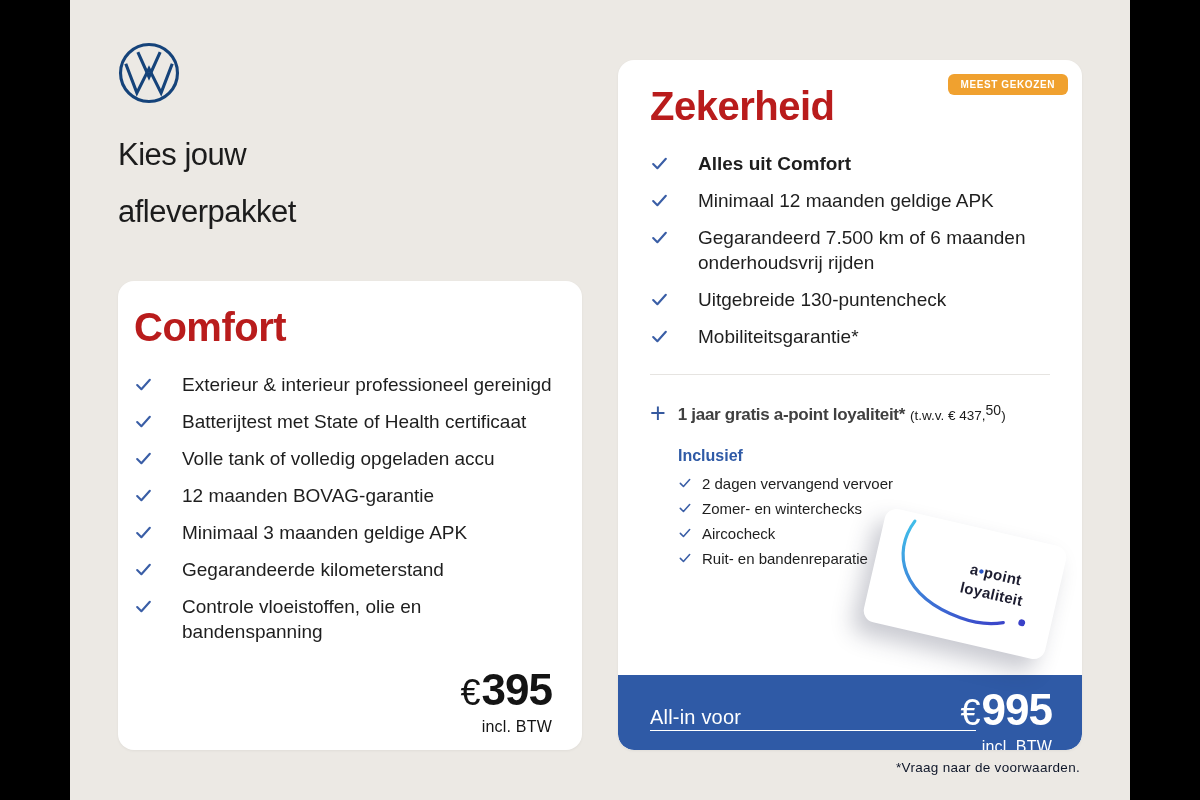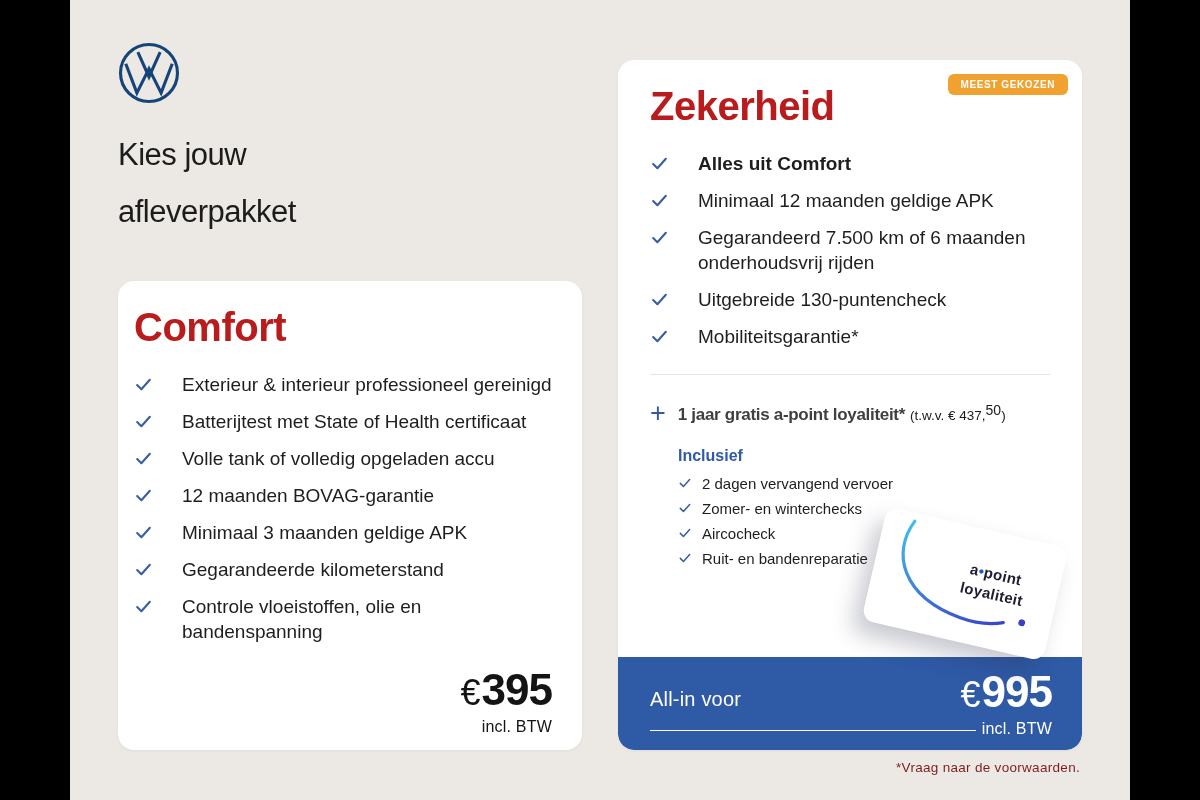--- a/index.html
+++ b/index.html
@@ -58,28 +58,28 @@
   .loyalty-card { position:absolute; left:254px; top:466px; width:186px; height:116px;
     background:#fff; border-radius:12px; transform:rotate(13deg); z-index:3;
     box-shadow:-8px 14px 22px rgba(40,45,70,0.25); }
   .loyalty-card svg { position:absolute; left:0; top:0; width:100%; height:100%; }
   .loyalty-brand { position:absolute; right:12px; top:32px; width:106px; text-align:center;
     font-size:15px; font-weight:700; color:#1d1d30; line-height:1.35; letter-spacing:0.3px; }
   .loyalty-brand .dot { color:#2A56C6; }
   .loyalty-brand .line2 { display:block; font-weight:700; }
 
   
-  .blue-footer { position:absolute; left:0; right:0; bottom:0; height:93px;
+  .blue-footer { position:absolute; left:0; right:0; bottom:0; height:75px;
     background:#2F5AA6; border-radius:0 0 16px 16px; z-index:2; }
   .footer-label { position:absolute; left:32px; top:31px; color:#fff; font-size:20px; letter-spacing:0.2px; }
   .footer-line { position:absolute; left:32px; bottom:19px; width:326px; height:1.5px; background:#fff; }
   .footer-price { position:absolute; right:30px; top:13px; text-align:right; color:#fff; }
   .footer-price .price-note { color:#fff; }
 
-  .footnote { position:absolute; top:760px; right:50px; font-size:13.5px; color:#7f1d1d; letter-spacing:0.3px; }
+  .footnote { position:absolute; top:760px; right:50px; font-size:13.5px; color:#0f172a; letter-spacing:0.3px; }
 
   .check path { stroke:#3A5EA6; }
 </style>
 </head>
 <body>
 
 <div class="stage">
   <div class="content">
 
     <svg class="vw-logo" viewBox="0 0 64 64">

